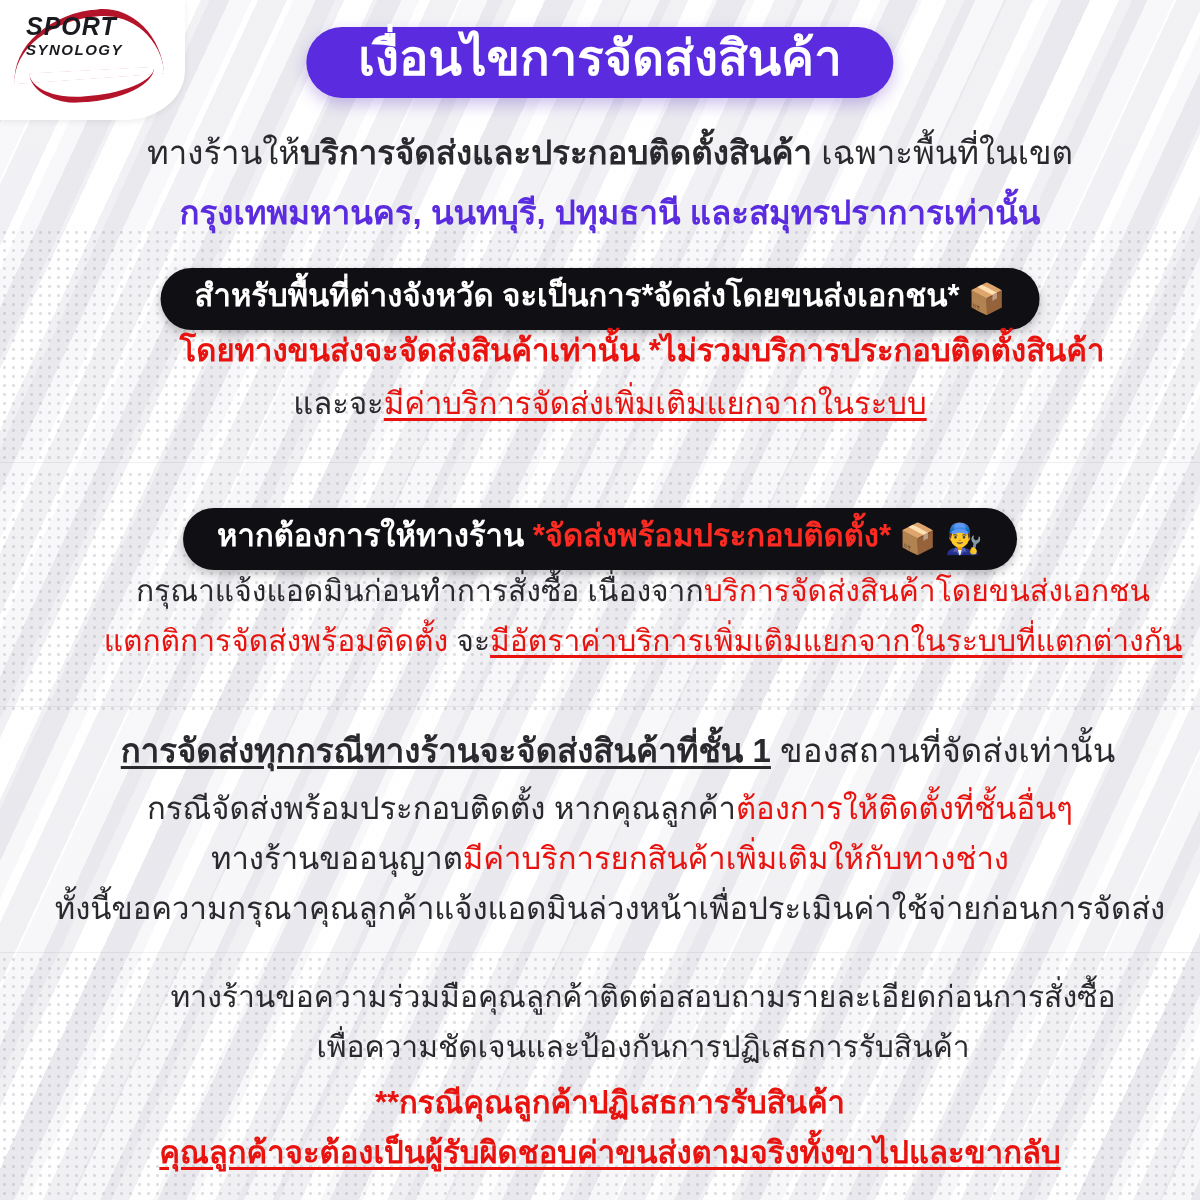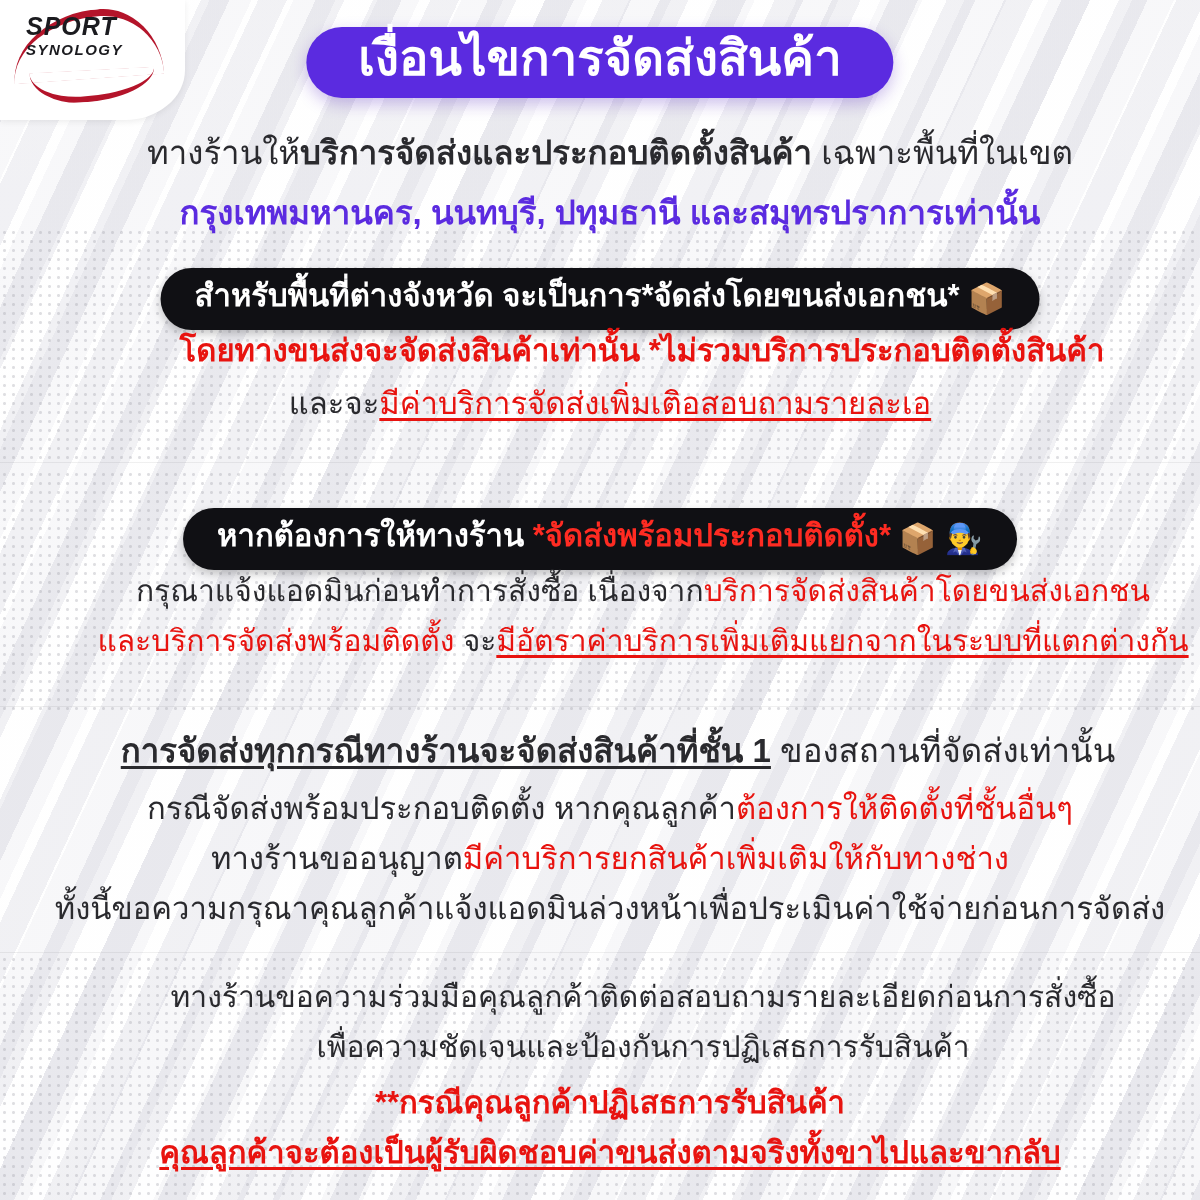--- a/index.html
+++ b/index.html
@@ -192,33 +192,33 @@
     <span>กรุงเทพมหานคร, นนทบุรี, ปทุมธานี และสมุทรปราการเท่านั้น</span>
   </div>
 
   <div class="black-pill" style="top:268px;">
     <span class="t"><span>สำหรับพื้นที่ต่างจังหวัด จะเป็นการ*จัดส่งโดยขนส่งเอกชน*</span> <span class="emoji">📦</span></span>
   </div>
   <div class="line s31 bold red" style="top:332px;padding-left:32px;">
     <span>โดยทางขนส่งจะจัดส่งสินค้าเท่านั้น *ไม่รวมบริการประกอบติดตั้งสินค้า</span>
   </div>
   <div class="line s31" style="top:385px;">
-    <span>และจะ</span><span class="red u">มีค่าบริการจัดส่งเพิ่มเติอสอบถามรายละเอ</span>
+    <span>และจะ</span><span class="red u">มีค่าบริการจัดส่งเพิ่มเติมแยกจากในระบบ</span>
   </div>
 
   <div class="sep" style="top:462px;"></div>
 
   <div class="black-pill" style="top:508px;">
     <span class="t"><span>หากต้องการให้ทางร้าน </span><span class="red">*จัดส่งพร้อมประกอบติดตั้ง*</span> <span class="emoji">📦</span> <span class="emoji">👨‍🔧</span></span>
   </div>
   <div class="line s30" style="top:572px;">
     <span>กรุณาแจ้งแอดมินก่อนทำการสั่งซื้อ เนื่องจาก</span><span class="red">บริการจัดส่งสินค้าโดยขนส่งเอกชน</span>
   </div>
   <div class="line s30" style="top:622px;">
-    <span class="red">และบริการจัดส่งพร้อมติดตั้ง</span><span> จะ</span><span class="red u">มีอัตราค่าบริการเพิ่มเติมแยกจากในระบบที่แตกต่างกัน</span>
+    <span class="red">แตกติการจัดส่งพร้อมติดตั้ง</span><span> จะ</span><span class="red u">มีอัตราค่าบริการเพิ่มเติมแยกจากในระบบที่แตกต่างกัน</span>
   </div>
 
   <div class="sep" style="top:706px;"></div>
 
   <div class="line s34" style="top:730px;padding-left:8px;">
     <span class="bold u">การจัดส่งทุกกรณีทางร้านจะจัดส่งสินค้าที่ชั้น 1</span><span> ของสถานที่จัดส่งเท่านั้น</span>
   </div>
   <div class="line s31" style="top:790px;">
     <span>กรณีจัดส่งพร้อมประกอบติดตั้ง หากคุณลูกค้า</span><span class="red">ต้องการให้ติดตั้งที่ชั้นอื่นๆ</span>
   </div>

